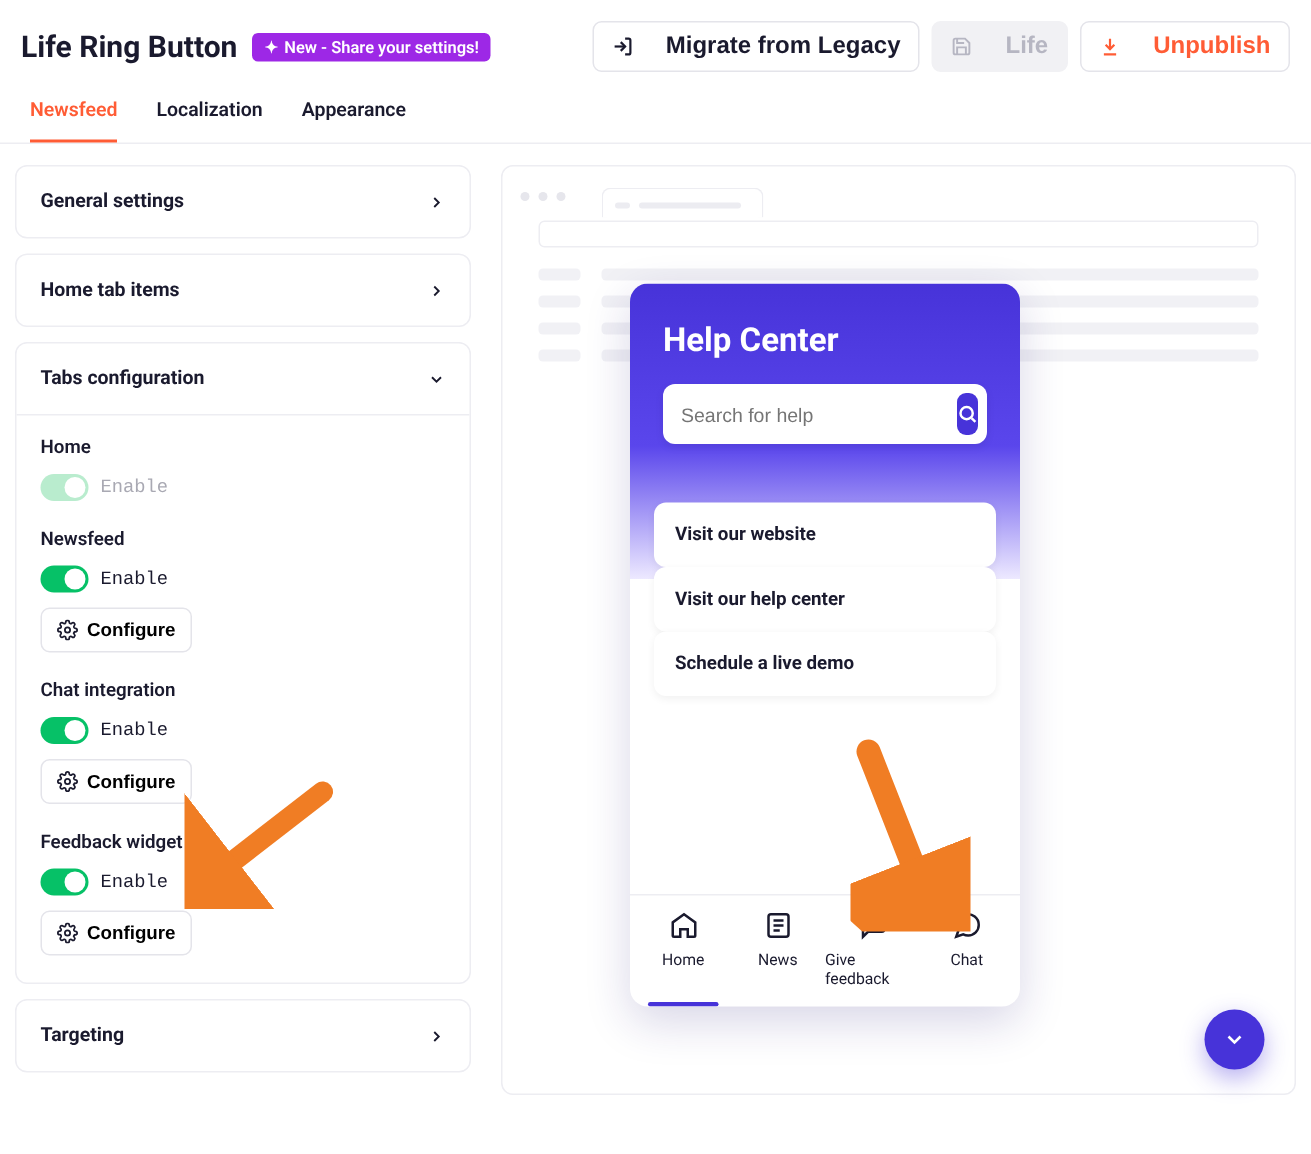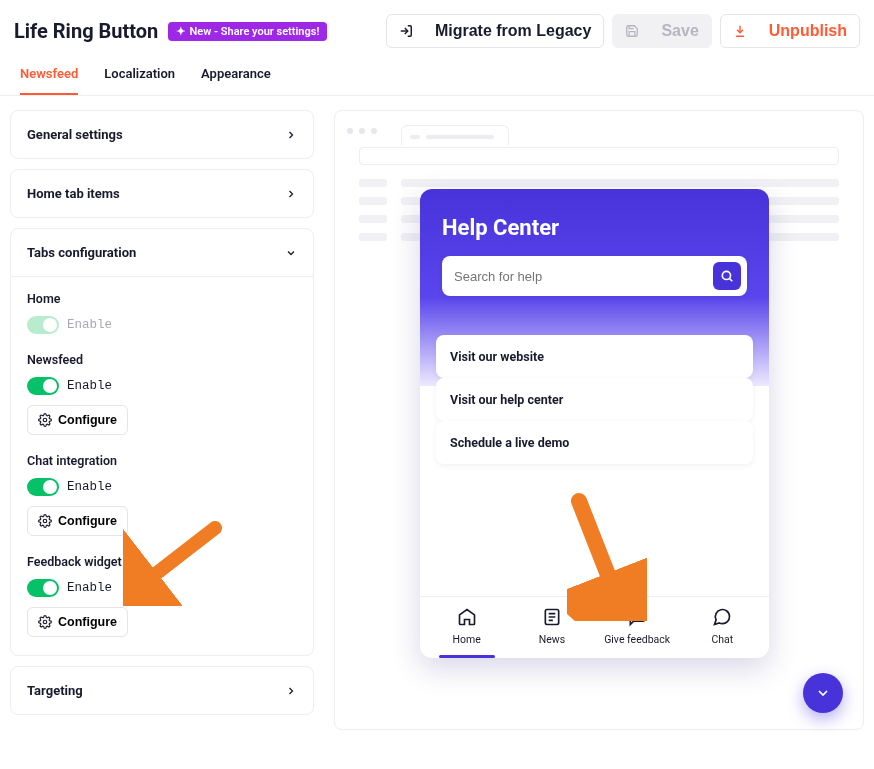--- a/index.html
+++ b/index.html
@@ -58,21 +58,21 @@
   .browser-bar { display:flex; align-items:center; gap:6px; height:20px; }
   .dot { width:6px; height:6px; border-radius:50%; background:#e6e6ec; }
   .fake-tab { margin-left:18px; height:20px; width:108px; border:1px solid #ededf2; border-bottom:none; border-top-left-radius:6px; border-top-right-radius:6px; position:relative; top:4px; background:#fff; }
   .fake-tab::before { content:""; position:absolute; left:8px; top:9px; width:10px; height:4px; background:#ececf1; border-radius:2px; }
   .fake-tab::after { content:""; position:absolute; left:24px; top:9px; width:68px; height:4px; background:#ececf1; border-radius:2px; }
   .url-bar { margin:6px 12px 0 12px; height:18px; border:1px solid #ededf2; border-radius:4px; }
   .skeleton-lines { margin:14px 12px 0 12px; display:flex; flex-direction:column; gap:10px; }
   .sk { height:8px; background:#f1f1f5; border-radius:3px; }
   .sk.w1{width:28px} .sk.full{width:100%}
 
-  .widget { position:absolute; left:85px; top:78px; width:349px; border-radius:12px; overflow:hidden; box-shadow:0 10px 30px rgba(40,30,120,.18); background:#fff; }
+  .widget { position:absolute; left:85px; top:78px; width:260px; border-radius:12px; overflow:hidden; box-shadow:0 10px 30px rgba(40,30,120,.18); background:#fff; }
   .widget-header { background:linear-gradient(180deg,#4733d9 0%, #5a46ec 55%, #ede9ff 100%); padding:26px 22px 90px 22px; position:relative; }
   .widget-title { color:#fff; font-size:22px; font-weight:700; margin-bottom:16px; }
   .searchbox { display:flex; align-items:center; background:#fff; border-radius:8px; padding:6px 6px 6px 12px; gap:8px; box-shadow:0 2px 6px rgba(0,0,0,.08);}
   .searchbox input { border:none; outline:none; flex:1; font-size:13px; background:transparent; }
   .searchbtn { width:28px; height:28px; border-radius:6px; background:#4733d9; display:flex; align-items:center; justify-content:center; }
   .linkcards { position:absolute; left:16px; right:16px; top:146px; display:flex; flex-direction:column; }
   .linkcard { background:#fff; border-radius:8px; padding:14px 14px; font-size:12.5px; font-weight:700; box-shadow:0 2px 6px rgba(0,0,0,.06); cursor:pointer;}
   .widget-body { height:210px; }
   .widget-tabs { display:flex; justify-content:space-around; border-top:1px solid #ededf2; padding:10px 4px 6px 4px; }
   .w-tab { display:flex; flex-direction:column; align-items:center; gap:6px; font-size:10.5px; color:#1a1a2e; cursor:pointer; padding-bottom:6px; width:72px; position:relative;}
@@ -98,21 +98,21 @@
         <line x1="15" y1="12" x2="3" y2="12"></line>
       </svg>
     <span>Migrate from Legacy</span>
   </button>
   <button class="btn btn-save">
     <svg width="14" height="14" viewBox="0 0 24 24" fill="none" stroke="currentColor" stroke-width="2.2">
         <path d="M19 21H5a2 2 0 0 1-2-2V5a2 2 0 0 1 2-2h11l5 5v11a2 2 0 0 1-2 2z"></path>
         <polyline points="17 21 17 13 7 13 7 21"></polyline>
         <polyline points="7 3 7 8 15 8"></polyline>
       </svg>
-    <span>Save</span>
+    <span>Life</span>
   </button>
   <button class="btn btn-unpublish">
     <svg width="14" height="14" viewBox="0 0 24 24" fill="none" stroke="#ff5c35" stroke-width="2.5">
         <line x1="12" y1="3" x2="12" y2="15"></line>
         <polyline points="7 10 12 15 17 10"></polyline>
         <line x1="5" y1="21" x2="19" y2="21"></line>
       </svg>
     <span>Unpublish</span>
   </button>
 </div>

